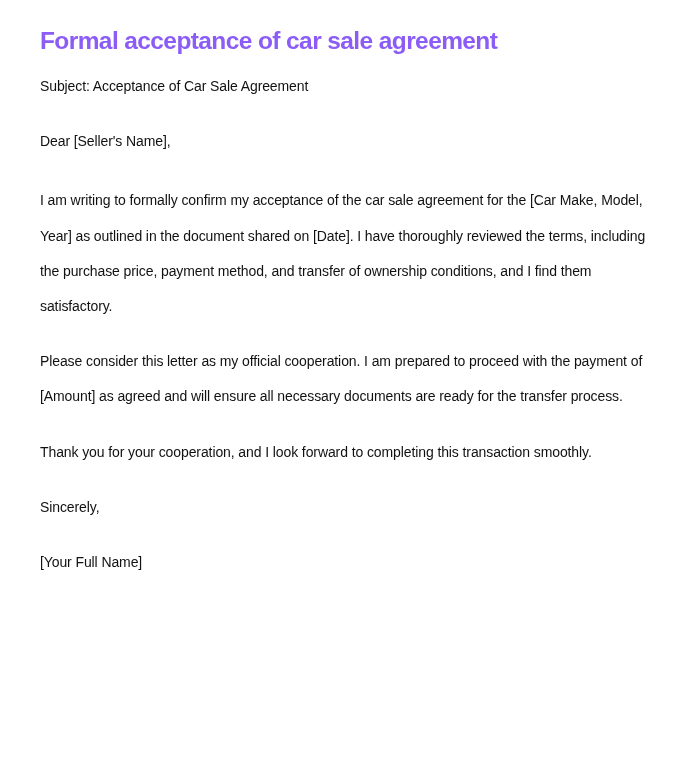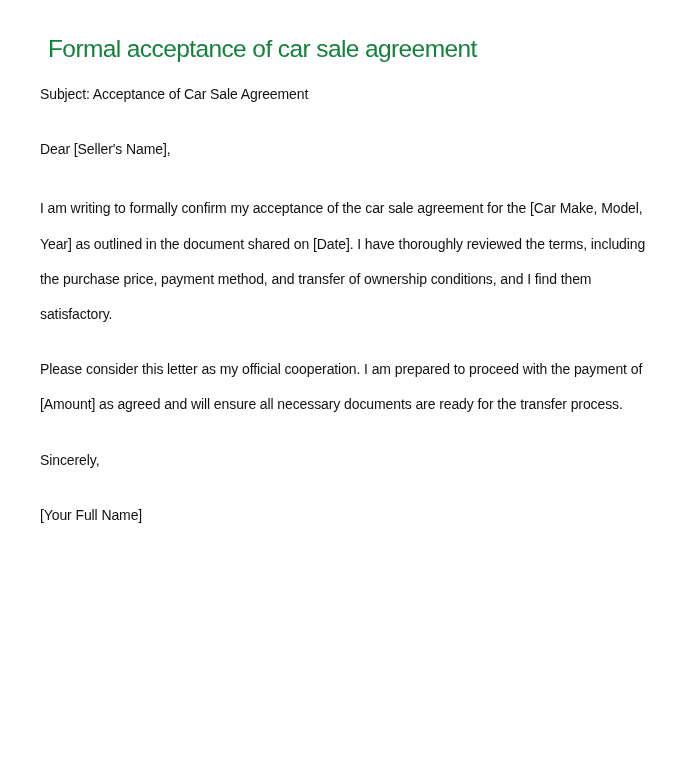--- a/index.html
+++ b/index.html
@@ -15,25 +15,25 @@
       color: #111111;
     }
     .page {
       position: relative;
       padding: 26px 40px 0 40px;
       box-sizing: border-box;
       width: 700px;
     }
     .title {
       font-size: 24.5px;
-      font-weight: normal;
+      font-weight: bold;
       letter-spacing: -0.6px;
-      margin: 8px;
+      margin: 0;
       line-height: 30px;
-      color: #15803d;
+      color: #8b5cf6;
     }
     .para {
       font-size: 14px;
       line-height: 35.2px;
       margin: 0;
       letter-spacing: -0.1px;
     }
     .subject { margin-top: 13px; }
     .greeting { margin-top: 20px; }
     .body1 { margin-top: 24px; }
@@ -44,15 +44,16 @@
   </style>
 </head>
 <body>
 
 <div class="page">
   <h1 class="title">Formal acceptance of car sale agreement</h1>
   <p class="para subject">Subject: Acceptance of Car Sale Agreement</p>
   <p class="para greeting">Dear [Seller's Name],</p>
   <p class="para body1">I am writing to formally confirm my acceptance of the car sale agreement for the [Car Make, Model, Year] as outlined in the document shared on [Date]. I have thoroughly reviewed the terms, including the purchase price, payment method, and transfer of ownership conditions, and I find them satisfactory.</p>
   <p class="para body2">Please consider this letter as my official cooperation. I am prepared to proceed with the payment of [Amount] as agreed and will ensure all necessary documents are ready for the transfer process.</p>
+  <p class="para body3">Thank you for your cooperation, and I look forward to completing this transaction smoothly.</p>
   <p class="para closing">Sincerely,</p>
   <p class="para signature">[Your Full Name]</p>
 </div>
 
 </body></html>

